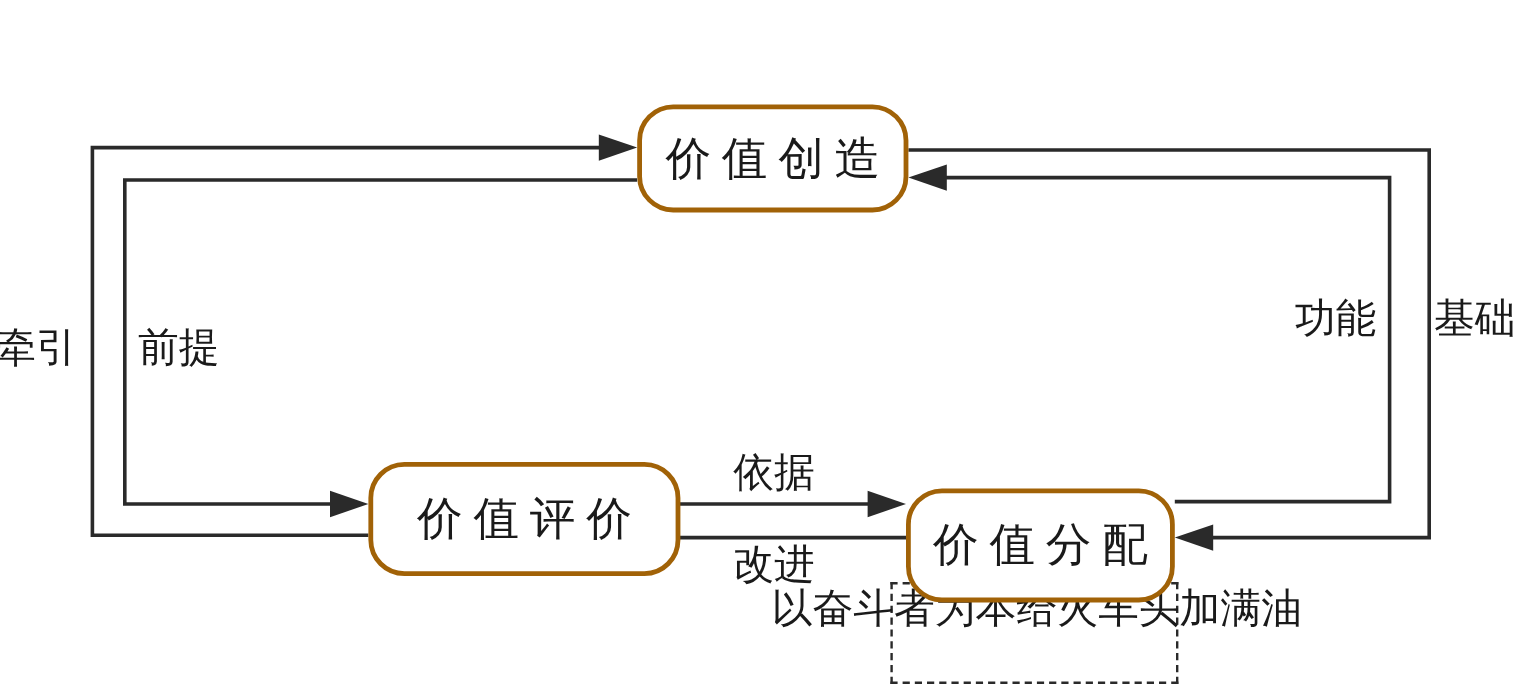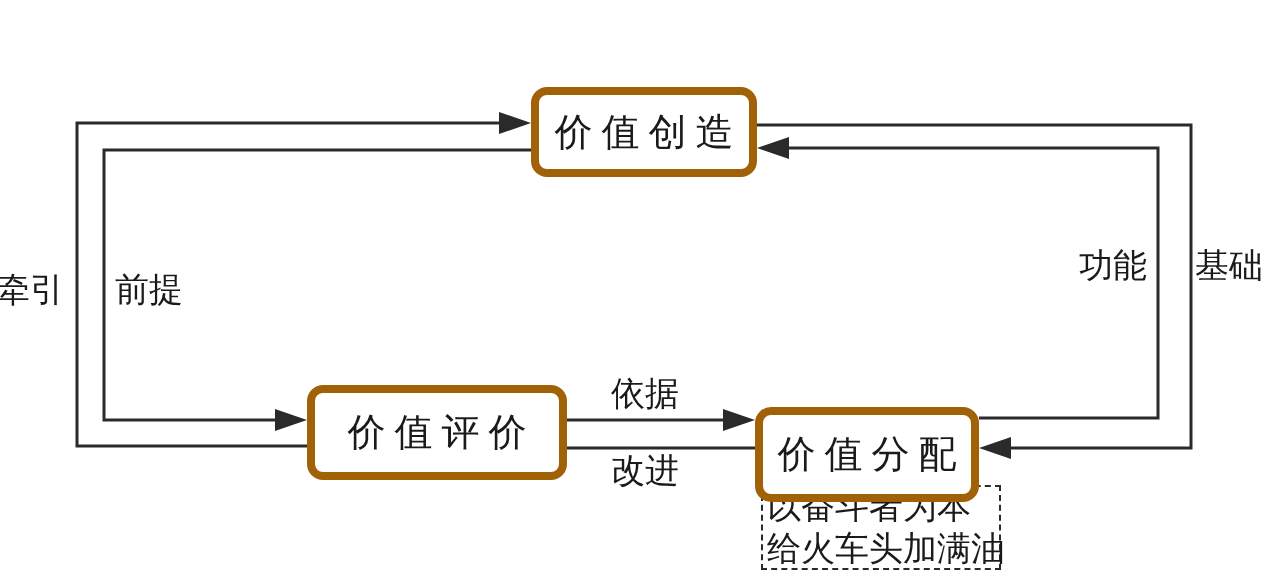--- a/index.html
+++ b/index.html
@@ -27,22 +27,22 @@
     stroke: #2a2a2a;
     stroke-width: 3;
   }
   .connector-layer polygon {
     fill: #2a2a2a;
     stroke: none;
   }
   .node {
     position: absolute;
     box-sizing: border-box;
-    border: 8px solid #a16207;
-    border-radius: 16px;
+    border: 4px solid #a16207;
+    border-radius: 30px;
     background: #ffffff;
     display: flex;
     align-items: center;
     justify-content: center;
     font-size: 38px;
   }
   .node .node-label {
     letter-spacing: 9px;
     padding-left: 9px;
     white-space: nowrap;
@@ -61,26 +61,25 @@
     left: 521px; top: 2px; width: 243px; height: 64px;
     font-size: 36px; letter-spacing: 2px;
   }
   .annotation-result {
     left: 302px; top: 491px; width: 222px; height: 48px;
     font-size: 34px; letter-spacing: 1px;
   }
   .annotation-strivers {
     left: 742px; top: 485px; width: 240px; height: 85px;
     font-size: 34px;
-    flex-direction: column;
+    flex-direction: row;
     align-items: flex-start;
     justify-content: center;
     padding-left: 4px;
     line-height: 42px;
-    margin-left: 19px;
   }
   .annotation-strivers div { white-space: nowrap; }
   .edge-label {
     position: absolute;
     font-size: 34px;
     display: flex;
     align-items: center;
     justify-content: center;
     white-space: nowrap;
   }

